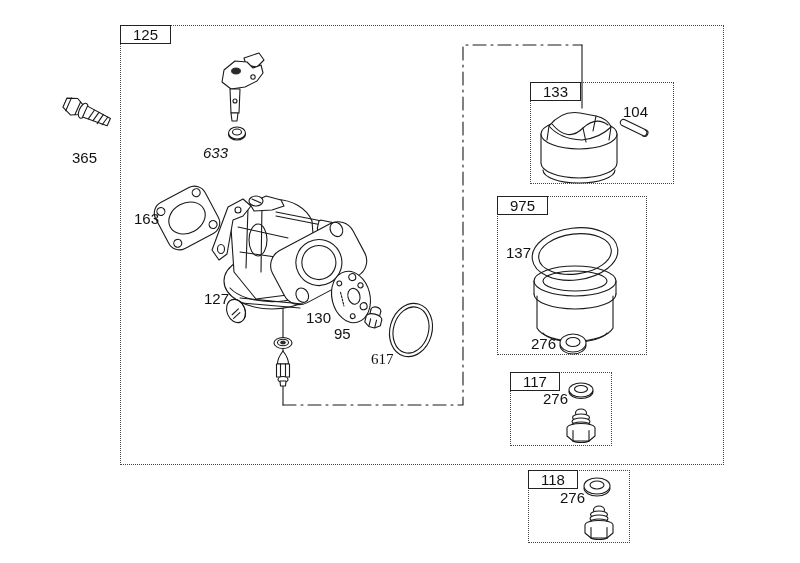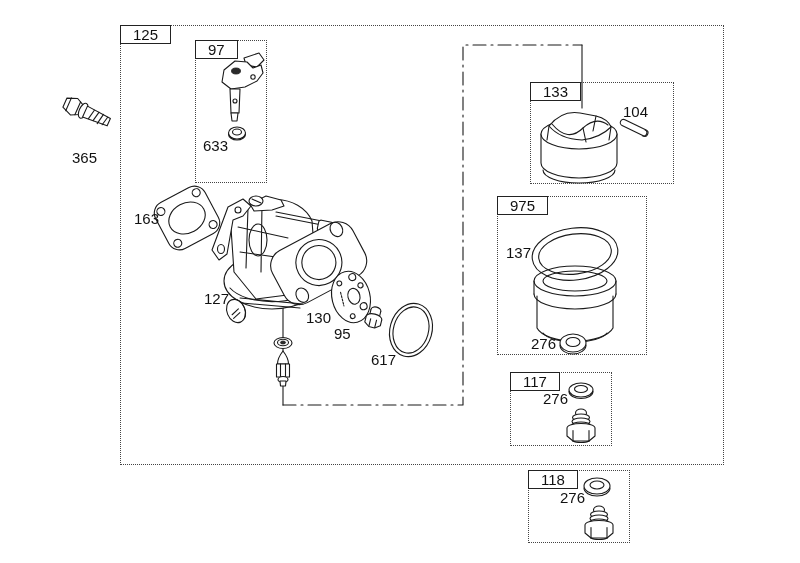--- a/index.html
+++ b/index.html
@@ -184,42 +184,39 @@
       <ellipse class="ln f" cx="599" cy="522.5" rx="9.5" ry="3.5"></ellipse>
       <path class="ln f" d="M585,525 L585,533 L591,538 L607,538 L613,533 L613,525 A14 4.5 0 0 0 585,525 Z"></path>
       <path class="ln" d="M591,527.5 L591,538 M607,527.5 L607,538"></path>
       <path class="ln" d="M591,538 A9 2.8 0 0 0 607,538"></path>
     </g>
   </svg>
 
   <div class="pbox" style="left:120px;top:25px;width:602px;height:438px;">
     <span class="chip">125</span>
   </div>
-  <div class="pbox" style="left:195px;top:40px;width:70px;height:141px;">
-    <span class="chip">97</span>
-  </div>
   <div class="pbox" style="left:530px;top:82px;width:142px;height:100px;">
     <span class="chip">133</span>
   </div>
   <div class="pbox" style="left:497px;top:196px;width:148px;height:157px;text-align:right;">
     <span class="chip">975</span>
   </div>
   <div class="pbox" style="left:510px;top:372px;width:100px;height:72px;">
     <span class="chip">117</span>
   </div>
   <div class="pbox" style="left:528px;top:470px;width:100px;height:71px;">
     <span class="chip">118</span>
   </div>
 
   <span class="plabel" style="left:72px;top:133px;margin-top:16px;">365</span>
-  <span class="plabel" style="left:203px;top:137px;">633</span>
+  <span class="plabel" style="left:203px;top:144px;font-style:italic;">633</span>
   <span class="plabel" style="left:134px;top:210px;">163</span>
   <span class="plabel" style="left:204px;top:290px;">127</span>
   <span class="plabel" style="left:306px;top:309px;">130</span>
   <span class="plabel" style="left:334px;top:325px;">95</span>
-  <span class="plabel" style="left:371px;top:351px;">617</span>
+  <span class="plabel" style="left:371px;top:351px;font-family:Liberation Serif, serif;">617</span>
   <span class="plabel" style="left:623px;top:103px;">104</span>
   <span class="plabel" style="left:506px;top:244px;">137</span>
   <span class="plabel" style="left:531px;top:335px;">276</span>
   <span class="plabel" style="left:543px;top:390px;">276</span>
   <span class="plabel" style="left:560px;top:489px;">276</span>
 
 </div>
 
 </body></html>

